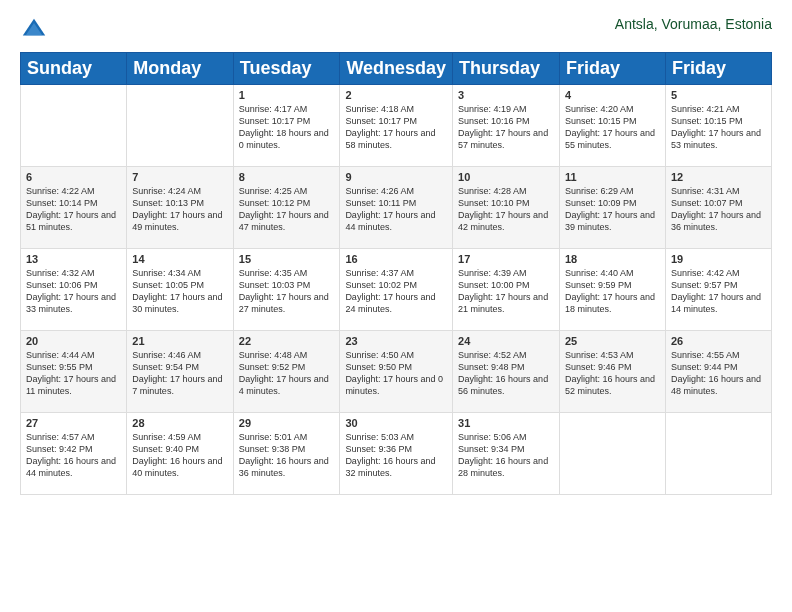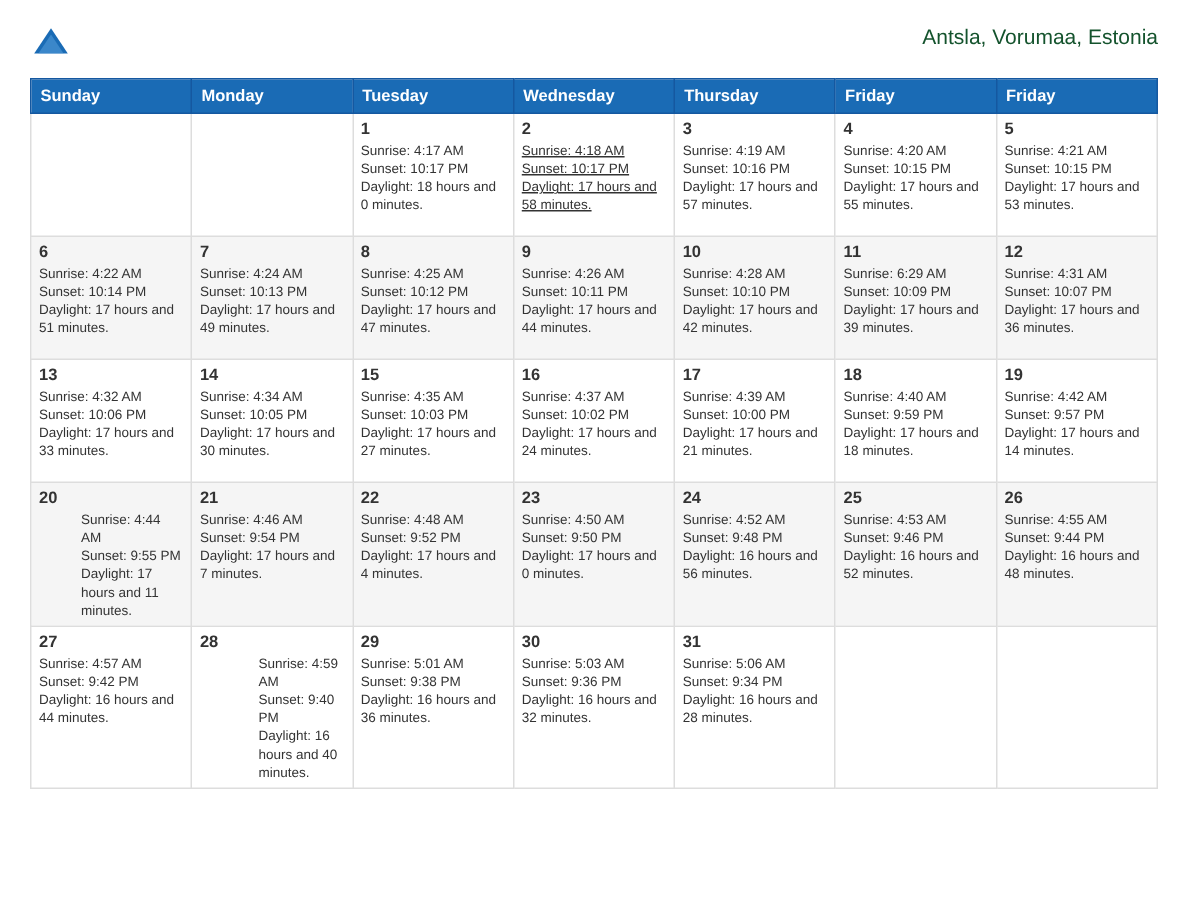--- a/index.html
+++ b/index.html
@@ -52,21 +52,21 @@
       color: #14532d;
     }
     .calendar {
       width: 100%;
       border-collapse: collapse;
       border: 1px solid #ccc;
     }
     .calendar th {
       background: #1a6bb5;
       color: #fff;
-      font-size: 11px;
+      font-size: 18px;
       font-weight: bold;
       padding: 5px 6px;
       text-align: left;
       border: 1px solid #1558a0;
     }
     .calendar td {
       width: calc(100% / 7);
       vertical-align: top;
       padding: 4px 5px;
       border: 1px solid #ddd;
@@ -126,21 +126,21 @@
           <td class="empty-cell"></td>
           <td class="empty-cell"></td>
           <td>
             <span class="day-num">1</span>
             <div class="cell-text" style="white-space: pre-line;">Sunrise: 4:17 AM
 Sunset: 10:17 PM
 Daylight: 18 hours and 0 minutes.</div>
           </td>
           <td>
             <span class="day-num">2</span>
-            <div class="cell-text" style="white-space: pre-line; text-decoration: underline;">Sunrise: 4:18 AM
+            <div class="cell-text" style="white-space: pre-line;">Sunrise: 4:18 AM
 Sunset: 10:17 PM
 Daylight: 17 hours and 58 minutes.</div>
           </td>
           <td>
             <span class="day-num">3</span>
             <div class="cell-text" style="white-space: pre-line;">Sunrise: 4:19 AM
 Sunset: 10:16 PM
 Daylight: 17 hours and 57 minutes.</div>
           </td>
           <td>
@@ -240,21 +240,21 @@
           <td>
             <span class="day-num">19</span>
             <div class="cell-text" style="white-space: pre-line;">Sunrise: 4:42 AM
 Sunset: 9:57 PM
 Daylight: 17 hours and 14 minutes.</div>
           </td>
         </tr>
         <tr>
           <td>
             <span class="day-num">20</span>
-            <div class="cell-text" style="white-space: pre-line; margin-left: 28px;">Sunrise: 4:44 AM
+            <div class="cell-text" style="white-space: pre-line;">Sunrise: 4:44 AM
 Sunset: 9:55 PM
 Daylight: 17 hours and 11 minutes.</div>
           </td>
           <td>
             <span class="day-num">21</span>
             <div class="cell-text" style="white-space: pre-line;">Sunrise: 4:46 AM
 Sunset: 9:54 PM
 Daylight: 17 hours and 7 minutes.</div>
           </td>
           <td>
@@ -290,21 +290,21 @@
         </tr>
         <tr>
           <td>
             <span class="day-num">27</span>
             <div class="cell-text" style="white-space: pre-line;">Sunrise: 4:57 AM
 Sunset: 9:42 PM
 Daylight: 16 hours and 44 minutes.</div>
           </td>
           <td>
             <span class="day-num">28</span>
-            <div class="cell-text" style="white-space: pre-line; margin-left: 39px;">Sunrise: 4:59 AM
+            <div class="cell-text" style="white-space: pre-line;">Sunrise: 4:59 AM
 Sunset: 9:40 PM
 Daylight: 16 hours and 40 minutes.</div>
           </td>
           <td>
             <span class="day-num">29</span>
             <div class="cell-text" style="white-space: pre-line;">Sunrise: 5:01 AM
 Sunset: 9:38 PM
 Daylight: 16 hours and 36 minutes.</div>
           </td>
           <td>

